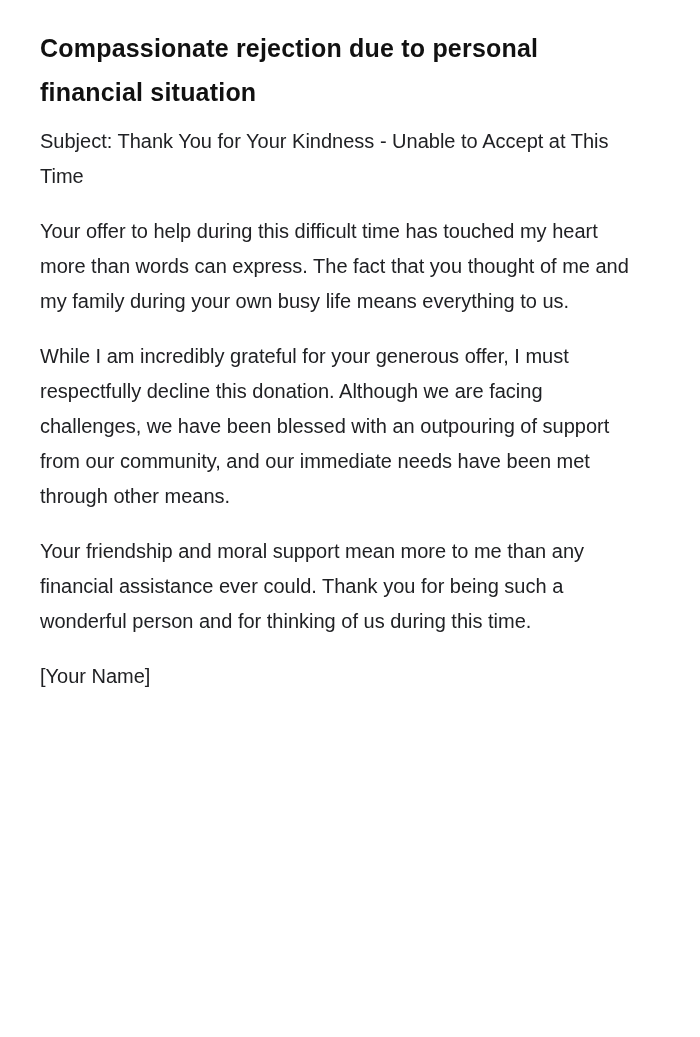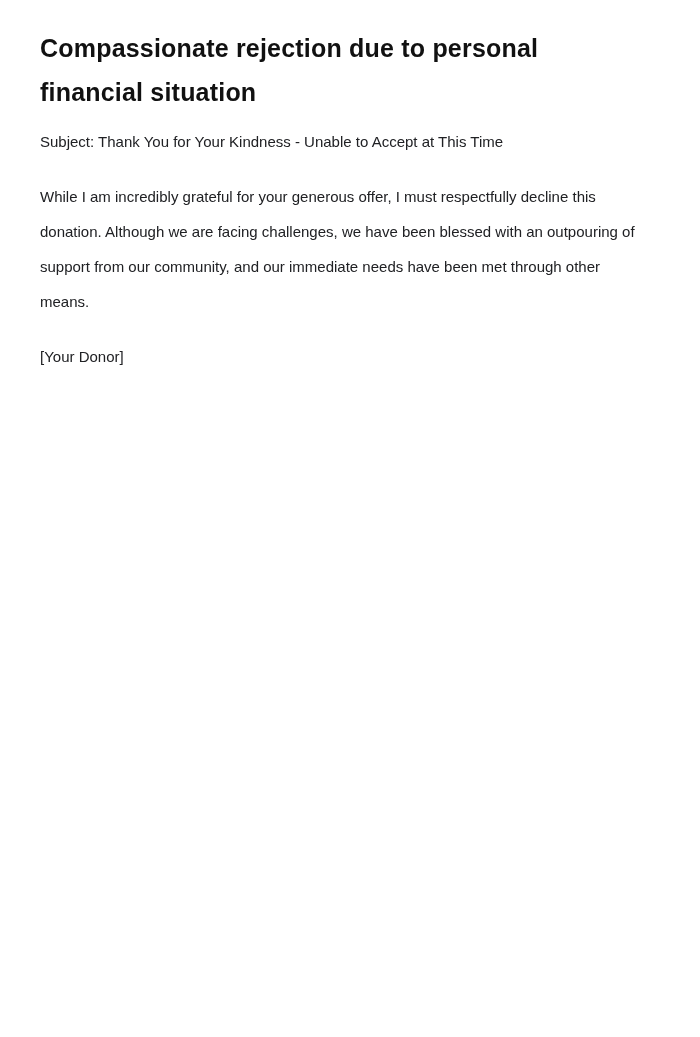--- a/index.html
+++ b/index.html
@@ -21,37 +21,39 @@
   .letter h1 {
     font-size: 25px;
     line-height: 44px;
     font-weight: 700;
     color: #111111;
     margin: 0 0 10px 0;
     letter-spacing: 0.2px;
     max-width: 540px;
   }
   .letter p {
-    font-size: 15px;
+    font-size: 20px;
     line-height: 35px;
     font-weight: 400;
     color: #202124;
     margin: 0 0 20px 0;
     max-width: 600px;
   }
 </style>
 </head>
 <body>
 
 <main class="letter">
   <h1>Compassionate rejection due to personal financial situation</h1>
 
   <p>Subject: Thank You for Your Kindness - Unable to Accept at This Time</p>
 
 
+  <p>Your offer to help during this difficult time has touched my heart more than words can express. The fact that you thought of me and my family during your own busy life means everything to us.</p>
 
   <p>While I am incredibly grateful for your generous offer, I must respectfully decline this donation. Although we are facing challenges, we have been blessed with an outpouring of support from our community, and our immediate needs have been met through other means.</p>
 
 
+  <p>Your friendship and moral support mean more to me than any financial assistance ever could. Thank you for being such a wonderful person and for thinking of us during this time.</p>
 
 
-  <p>[Your Donor]</p>
+  <p>[Your Name]</p>
 </main>
 
 </body></html>

